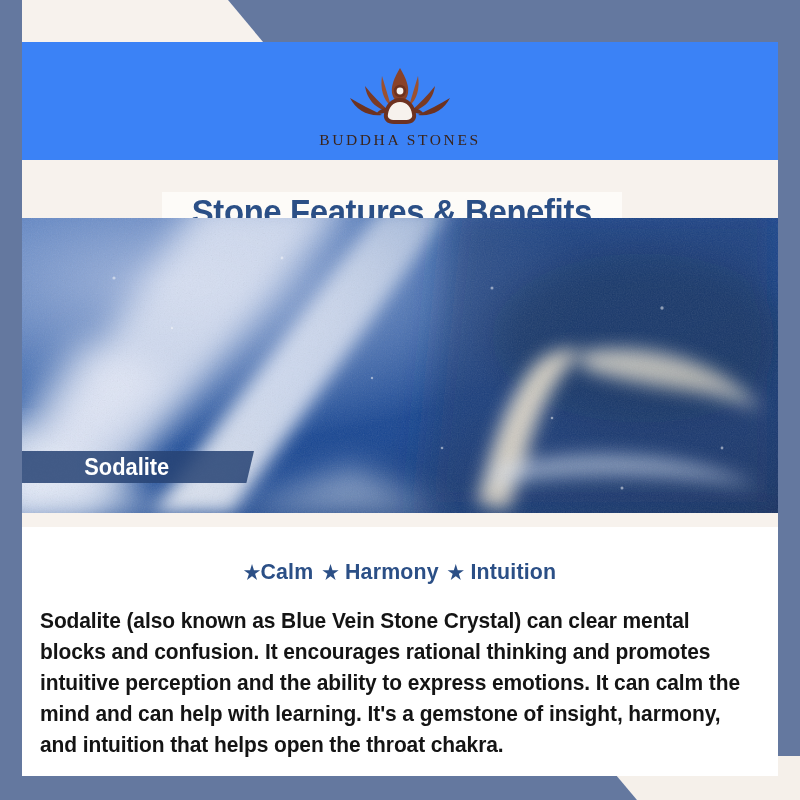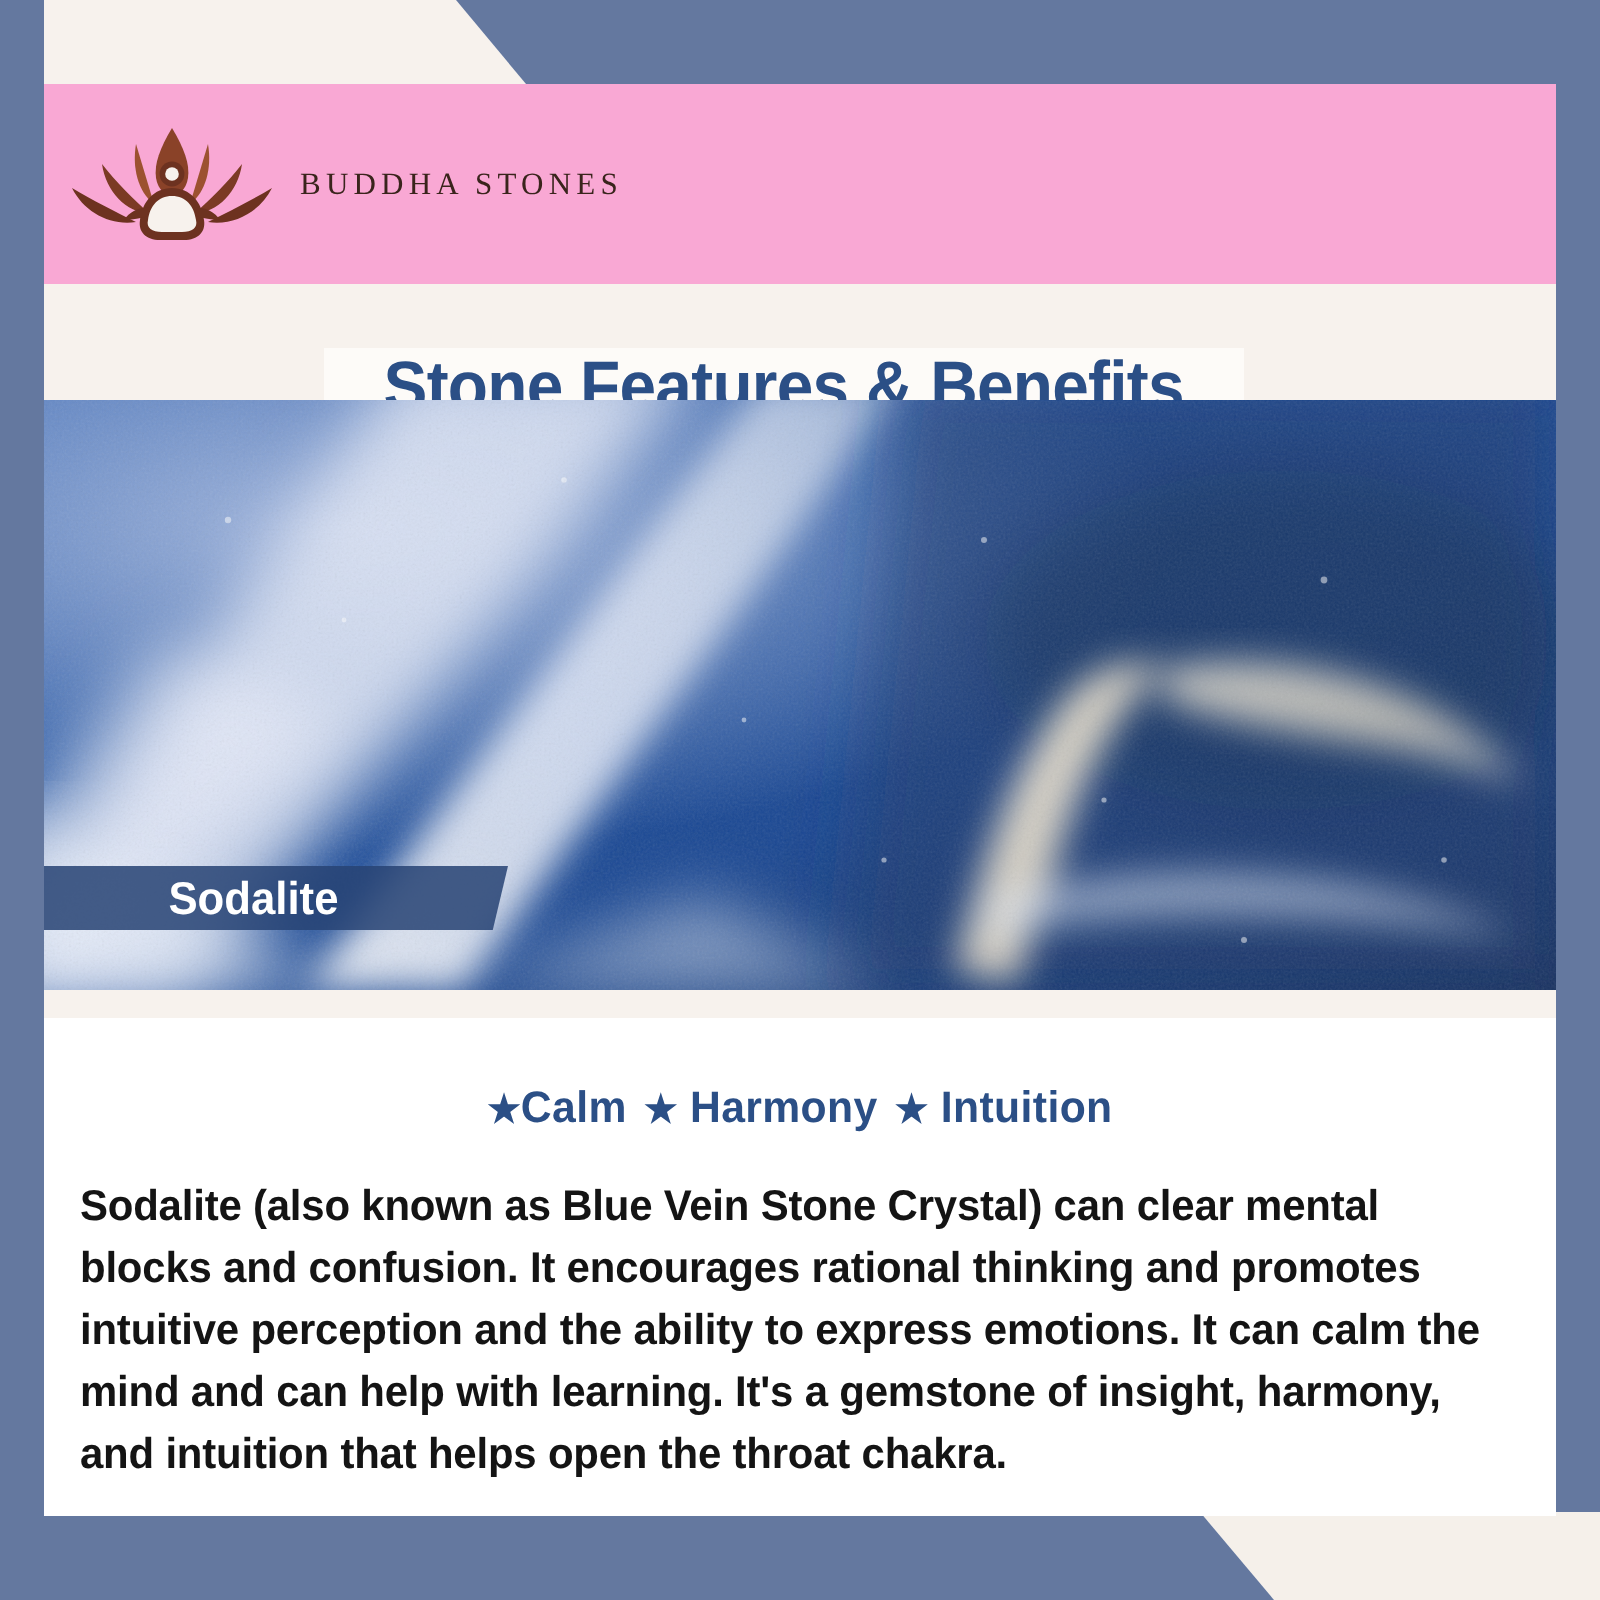--- a/index.html
+++ b/index.html
@@ -72,26 +72,26 @@
     width: 756px;
     height: 714px;
     background: #f9f4ef;
     box-shadow: inset 0 0 0 1px rgba(255,255,255,0.85);
   }
 
   
   .header {
     position: relative;
     height: 98px;
-    background: #f9a8d4;
+    background: #3b82f6;
     display: flex;
-    flex-direction: row;
+    flex-direction: column;
     align-items: center;
     justify-content: flex-start;
-    padding-top: 2px;
+    padding-top: 20px;
   }
   .logo-mark {
     width: 128px;
     height: 70px;
     display: block;
   }
   .logo-word {
     font-family: "Liberation Serif", serif;
     font-size: 15.5px;
     letter-spacing: 2.6px;

